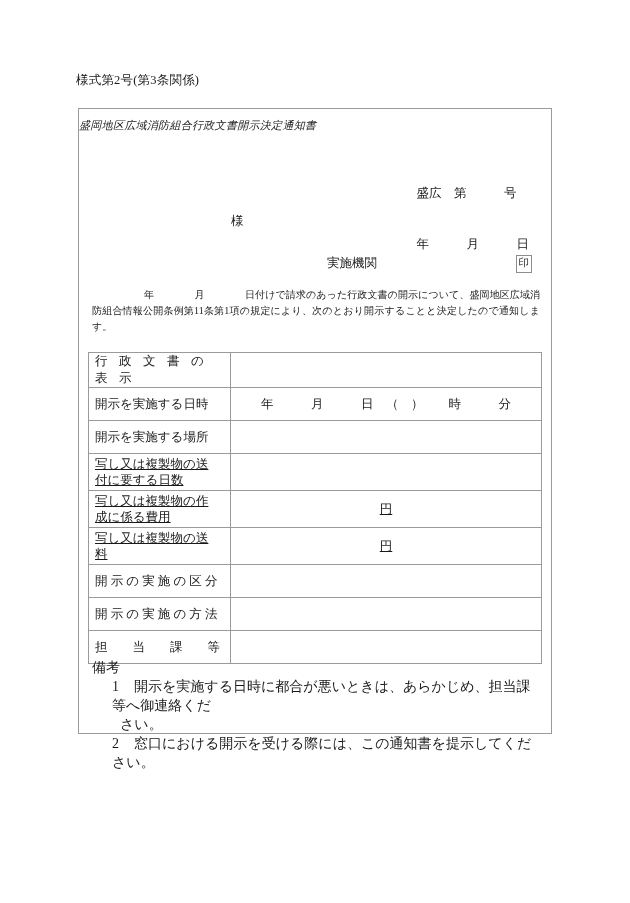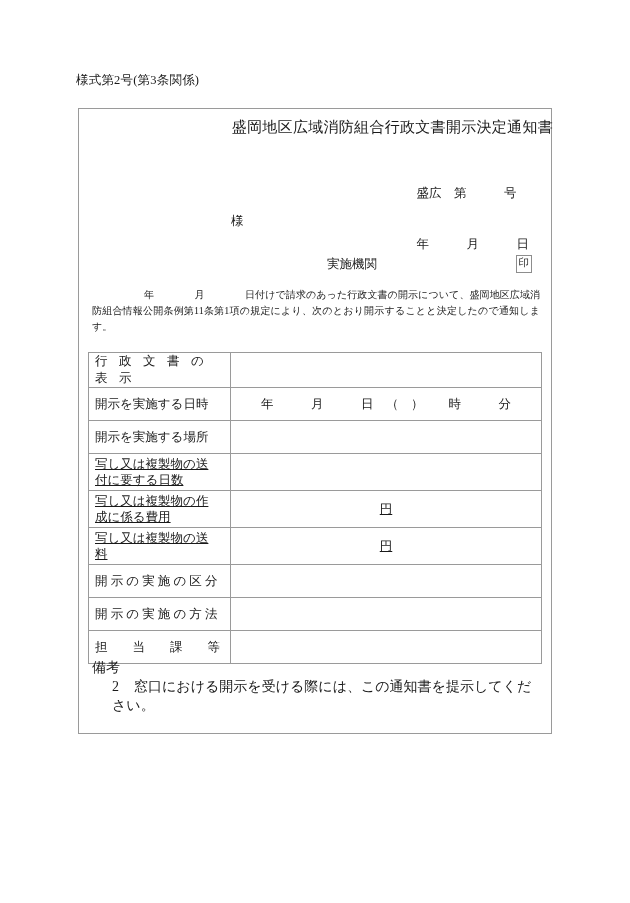--- a/index.html
+++ b/index.html
@@ -38,24 +38,25 @@
     width: 474px;
     height: 626px;
     border: 1px solid #9a9a9a;
     box-sizing: border-box;
   }
   .doc-title {
     position: absolute;
     left: 0;
     top: 9px;
     width: 474px;
-    text-align: right;
-    font-size: 15px;
+    text-align: left;
+    font-size: 11px;
     letter-spacing: 0.3px;
     white-space: nowrap;
+    font-style: italic;
   }
   .number-block {
     position: absolute;
     right: 22px;
     top: 42px;
     text-align: left;
     font-size: 12.5px;
     line-height: 17px;
     white-space: pre;
   }
@@ -65,21 +66,21 @@
     top: 104px;
     font-size: 12.5px;
   }
   .agency-row {
     position: absolute;
     left: 248px;
     top: 146px;
     width: 205px;
     font-size: 12.5px;
     display: flex;
-    align-items: flex-end;
+    align-items: flex-start;
     justify-content: space-between;
   }
   .seal-box {
     display: inline-block;
     border: 1px solid #8d8d8d;
     font-size: 10.5px;
     line-height: 1;
     padding: 2px 2px 3px 2px;
     color: #2a2a2a;
   }
@@ -220,20 +221,24 @@
         <tr class="r-single">
           <td class="label">担　　当　　課　　等</td>
           <td class="value"></td>
         </tr>
       </tbody>
     </table>
 
     <div class="notes">
       <span class="note-title">備考</span>
       <span class="note-item">
+        <span class="num">1</span><span>開示を実施する日時に都合が悪いときは、あらかじめ、担当課等へ御連絡くだ</span>
+        <span class="cont">さい。</span>
+      </span>
+      <span class="note-item">
         <span class="num">2</span><span>窓口における開示を受ける際には、この通知書を提示してください。</span>
       </span>
     </div>
 
   </div>
 
 
 </div>
 
 </body></html>

